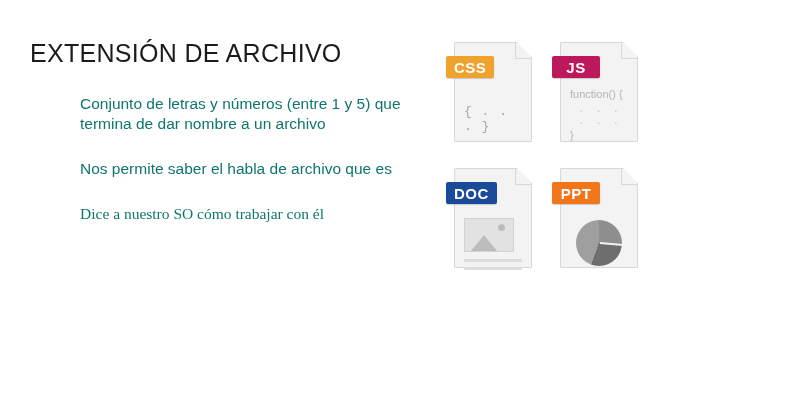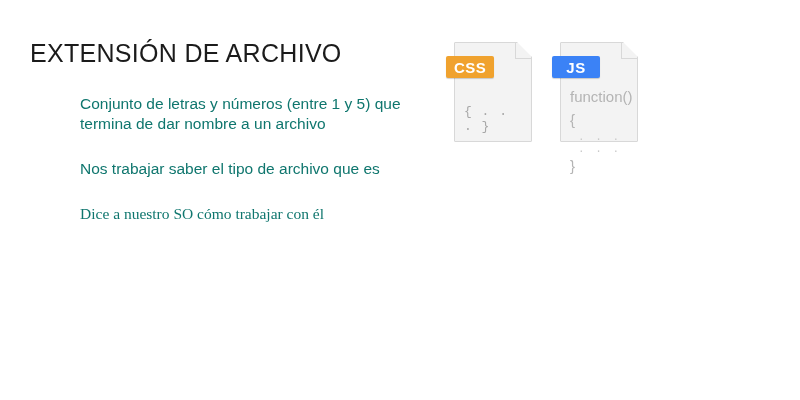--- a/index.html
+++ b/index.html
@@ -103,40 +103,40 @@
     align-items: center;
     justify-content: center;
     color: #ffffff;
     font-size: 15px;
     font-weight: bold;
     letter-spacing: 0.5px;
     border-radius: 2px;
     box-shadow: 0 1px 1px rgba(0,0,0,0.18);
   }
   .tab.css { background: #f0a22e; }
-  .tab.js  { background: #3b82f6; }
+  .tab.js  { background: #be185d; }
   .tab.doc { background: #1a4b9b; }
   .tab.ppt { background: #f0751b; }
 
   .doc-body {
     position: absolute;
     left: 0; right: 0; top: 40px; bottom: 0;
     padding: 4px 10px 0 10px;
   }
   .code-brace {
     color: #a8a8a8;
     font-family: "Liberation Mono", monospace;
     font-size: 13px;
     letter-spacing: 1px;
     margin-top: 18px;
   }
   .code-fn {
     color: #b4b4b4;
     font-family: "Liberation Sans", sans-serif;
-    font-size: 15px;
+    font-size: 11px;
     line-height: 1.5;
   }
   .code-dots {
     color: #c9c9c9;
     font-family: "Liberation Mono", monospace;
     font-size: 11px;
     letter-spacing: 2px;
     padding-left: 8px;
   }
   .img-box {
@@ -189,21 +189,21 @@
 </style>
 </head>
 <body>
 
 <div class="slide">
 
   <div class="text-col">
     <h1 class="title">EXTENSIÓN DE ARCHIVO</h1>
     <ul class="bullets">
       <li>Conjunto de letras y números (entre 1 y 5) que termina de dar nombre a un archivo</li>
-      <li>Nos trabajar saber el tipo de archivo que es</li>
+      <li>Nos permite saber el habla de archivo que es</li>
       <li>Dice a nuestro SO cómo trabajar con él</li>
     </ul>
   </div>
 
   <div class="icons-col">
     <div class="icon-grid">
 
       <div class="doc-wrap">
         <div class="doc-page"></div>
         <div class="doc-fold"></div>
@@ -219,17 +219,42 @@
         <div class="doc-fold"></div>
         <div class="doc-fold-edge"></div>
         <div class="tab js">JS</div>
         <div class="doc-body">
           <div class="code-fn">function() {</div>
           <div class="code-dots">. . . . . .</div>
           <div class="code-fn">}</div>
         </div>
       </div>
 
-
+      <div class="doc-wrap">
+        <div class="doc-page"></div>
+        <div class="doc-fold"></div>
+        <div class="doc-fold-edge"></div>
+        <div class="tab doc">DOC</div>
+        <div class="doc-body">
+          <div class="img-box">
+            <div class="sun"></div>
+            <div class="mtn"></div>
+          </div>
+          <div class="lines">
+            <div class="ln"></div>
+            <div class="ln"></div>
+          </div>
+        </div>
+      </div>
+
+      <div class="doc-wrap">
+        <div class="doc-page"></div>
+        <div class="doc-fold"></div>
+        <div class="doc-fold-edge"></div>
+        <div class="tab ppt">PPT</div>
+        <div class="doc-body">
+          <div class="pie"></div>
+        </div>
+      </div>
 
     </div>
   </div>
 </div>
 
 </body></html>

